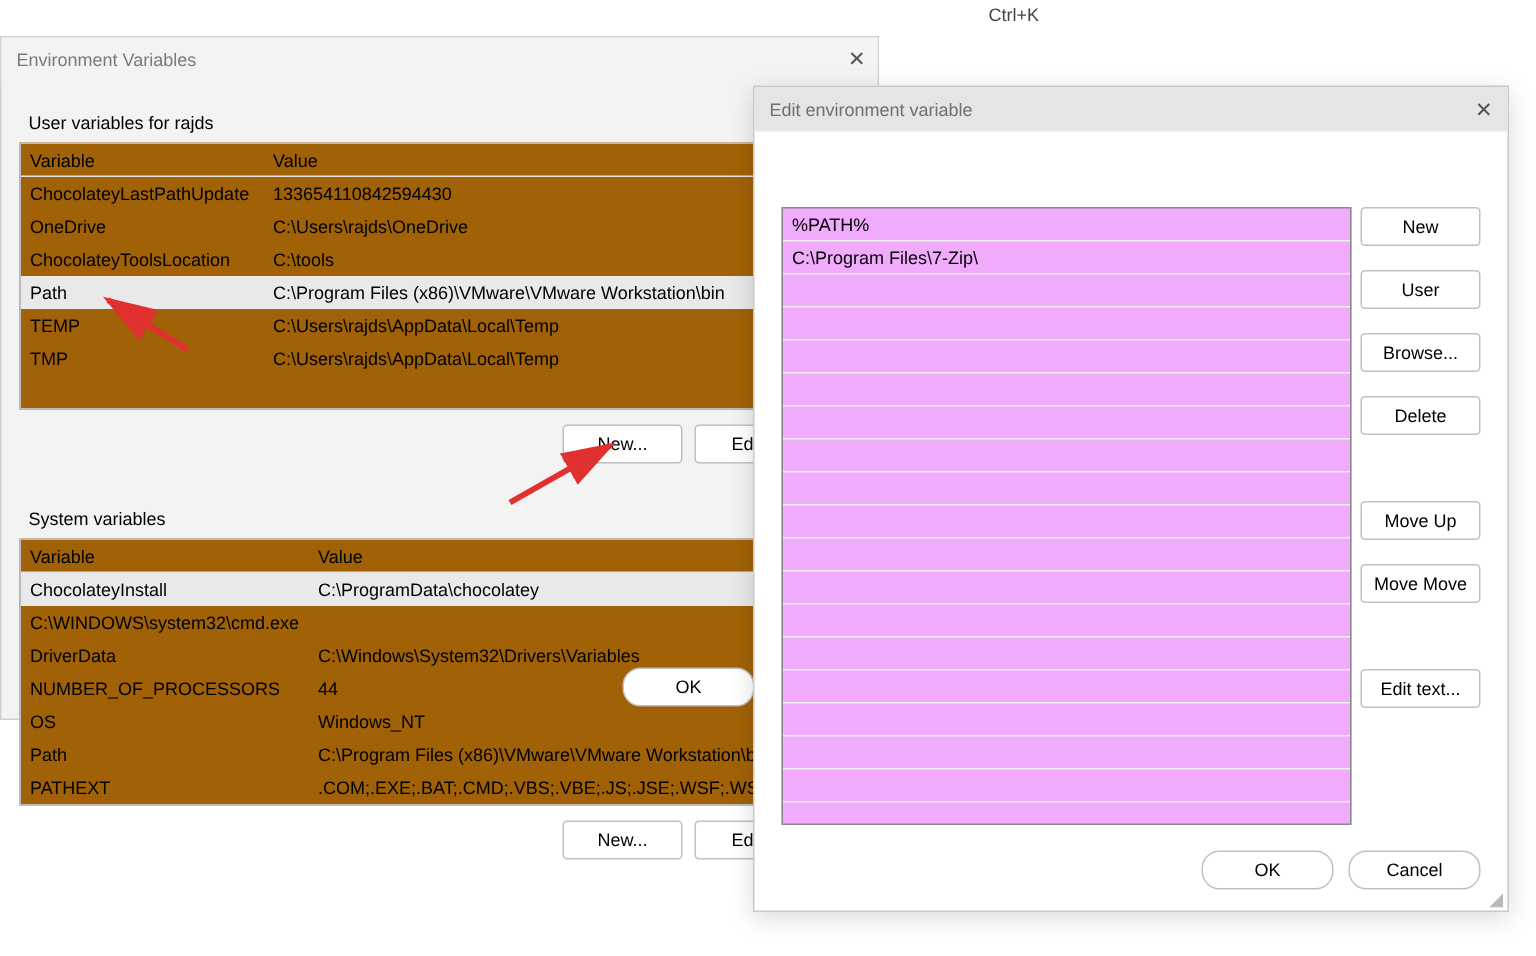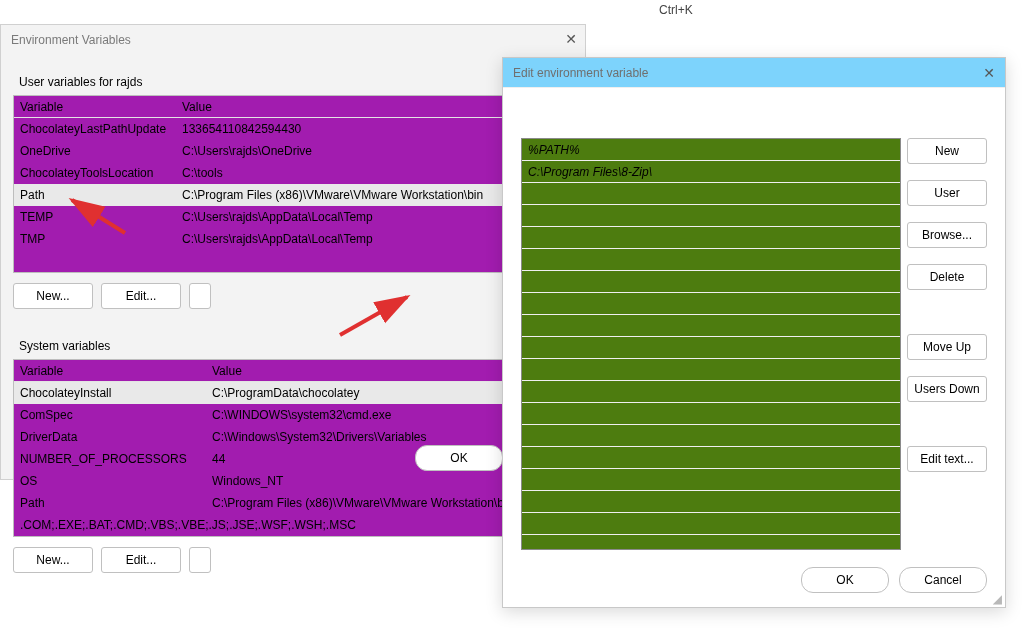--- a/index.html
+++ b/index.html
@@ -57,21 +57,21 @@
     }
     .group-title {
       position: relative;
       top: 4px;
       left: 2px;
       background: #f3f3f3;
       padding: 0 4px;
       color: #000;
     }
     .list {
-      background: #a21caf;
+      background: #a16207;
       border: 1px solid #bdbdbd;
       margin-top: 10px;
       height: 178px; 
       overflow: hidden;
     }
     .sys .list { height: 178px; }
     .list-header, .list-row {
       display: flex;
       align-items: center;
       height: 22px;
@@ -80,20 +80,21 @@
     .list-header {
       border-bottom: 1px solid #e4e4e4;
       color: #000;
     }
     .col-var { width: 162px; flex-shrink: 0; overflow: hidden; white-space: nowrap; }
     .sys .col-var { width: 192px; }
     .col-val { flex: 1; overflow: hidden; white-space: nowrap; text-overflow: clip; }
     .list-row.selected { background: #e9e9e9; }
     .btn-row {
       display: flex;
+      justify-content: flex-end;
       gap: 8px;
       padding: 10px 0 10px 0;
     }
     .btn {
       background: #fff;
       border: 1px solid #c0c0c0;
       border-radius: 3px;
       height: 26px;
       min-width: 80px;
       color: #000;
@@ -122,21 +123,21 @@
       background: #fff;
       border: 1px solid #c8c8c8;
       box-shadow: 0 4px 16px rgba(0,0,0,.15);
     }
     .edit-dialog .titlebar2 {
       height: 30px;
       display: flex;
       align-items: center;
       padding-left: 10px;
       color: #6f6f6f;
-      background: #7dd3fc;
+      background: #e5e5e5;
       border-bottom: 1px solid #efefef;
     }
     .edit-dialog .titlebar2 .close2 {
       position: absolute;
       right: 10px;
       top: 7px;
       font-size: 14px;
       color: #555;
     }
     .edit-body {
@@ -144,22 +145,21 @@
       padding: 18px 18px 10px 18px;
       height: calc(100% - 30px);
     }
     .path-list {
       position: absolute;
       left: 18px;
       top: 50px;
       width: 380px;
       height: 412px;
       border: 1px solid #8a8a8a;
-      background: #4d7c0f;
-      font-style: italic;
+      background: #f0abfc;
     }
     .path-row {
       height: 22px;
       line-height: 22px;
       padding: 0 6px;
       border-bottom: 1px solid #efefef;
       white-space: nowrap;
       overflow: hidden;
     }
     .right-buttons {
@@ -246,40 +246,40 @@
     <div class="list">
       <div class="list-header">
         <span class="col-var">Variable</span>
         <span class="col-val">Value</span>
       </div>
       <div class="list-row selected">
           <span class="col-var">ChocolateyInstall</span>
           <span class="col-val">C:\ProgramData\chocolatey</span>
         </div>
       <div class="list-row">
-          <span class="col-var">ComSpec</span>
           <span class="col-val">C:\WINDOWS\system32\cmd.exe</span>
         </div>
       <div class="list-row">
           <span class="col-var">DriverData</span>
           <span class="col-val">C:\Windows\System32\Drivers\Variables</span>
         </div>
       <div class="list-row">
           <span class="col-var">NUMBER_OF_PROCESSORS</span>
           <span class="col-val">44</span>
         </div>
       <div class="list-row">
           <span class="col-var">OS</span>
           <span class="col-val">Windows_NT</span>
         </div>
       <div class="list-row">
           <span class="col-var">Path</span>
           <span class="col-val">C:\Program Files (x86)\VMware\VMware Workstation\bin</span>
         </div>
       <div class="list-row">
+          <span class="col-var">PATHEXT</span>
           <span class="col-val">.COM;.EXE;.BAT;.CMD;.VBS;.VBE;.JS;.JSE;.WSF;.WSH;.MSC</span>
         </div>
     </div>
     <div class="btn-row">
       <button class="btn">New...</button>
       <button class="btn">Edit...</button>
       <button class="btn" style="width:22px;min-width:22px;"></button>
     </div>
   </div>
 
@@ -305,21 +305,21 @@
 
 <div class="edit-dialog">
   <div class="titlebar2">
     <span>Edit environment variable</span>
     <span class="close2">✕</span>
   </div>
   <div class="edit-body">
 
     <div class="path-list">
       <div class="path-row">%PATH%</div>
-      <div class="path-row">C:\Program Files\8-Zip\</div>
+      <div class="path-row">C:\Program Files\7-Zip\</div>
 
       <div class="path-row"></div>
       <div class="path-row"></div>
       <div class="path-row"></div>
       <div class="path-row"></div>
       <div class="path-row"></div>
       <div class="path-row"></div>
       <div class="path-row"></div>
       <div class="path-row"></div>
       <div class="path-row"></div>
@@ -336,21 +336,21 @@
       <button class="btn">New</button>
       <div class="gap-s"></div>
       <button class="btn">User</button>
       <div class="gap-s"></div>
       <button class="btn">Browse...</button>
       <div class="gap-s"></div>
       <button class="btn">Delete</button>
       <div class="gap-l"></div>
       <button class="btn">Move Up</button>
       <div class="gap-s"></div>
-      <button class="btn">Users Down</button>
+      <button class="btn">Move Move</button>
       <div class="gap-l"></div>
       <button class="btn">Edit text...</button>
     </div>
 
     <div class="edit-footer">
       <button class="btn wide">OK</button>
       <button class="btn wide">Cancel</button>
     </div>
     <div class="resize-grip">◢</div>
   </div>

